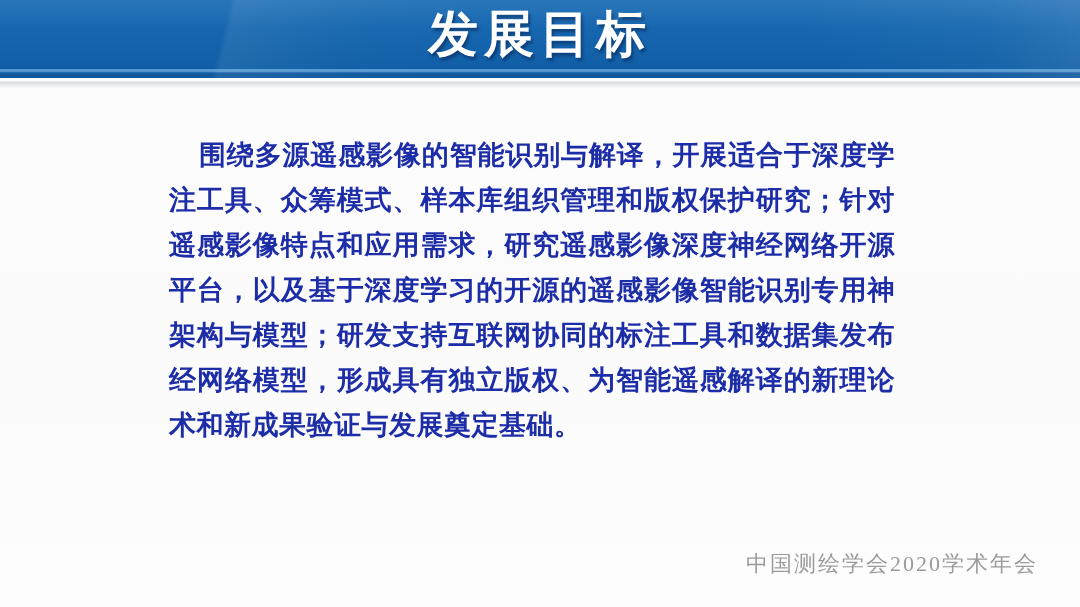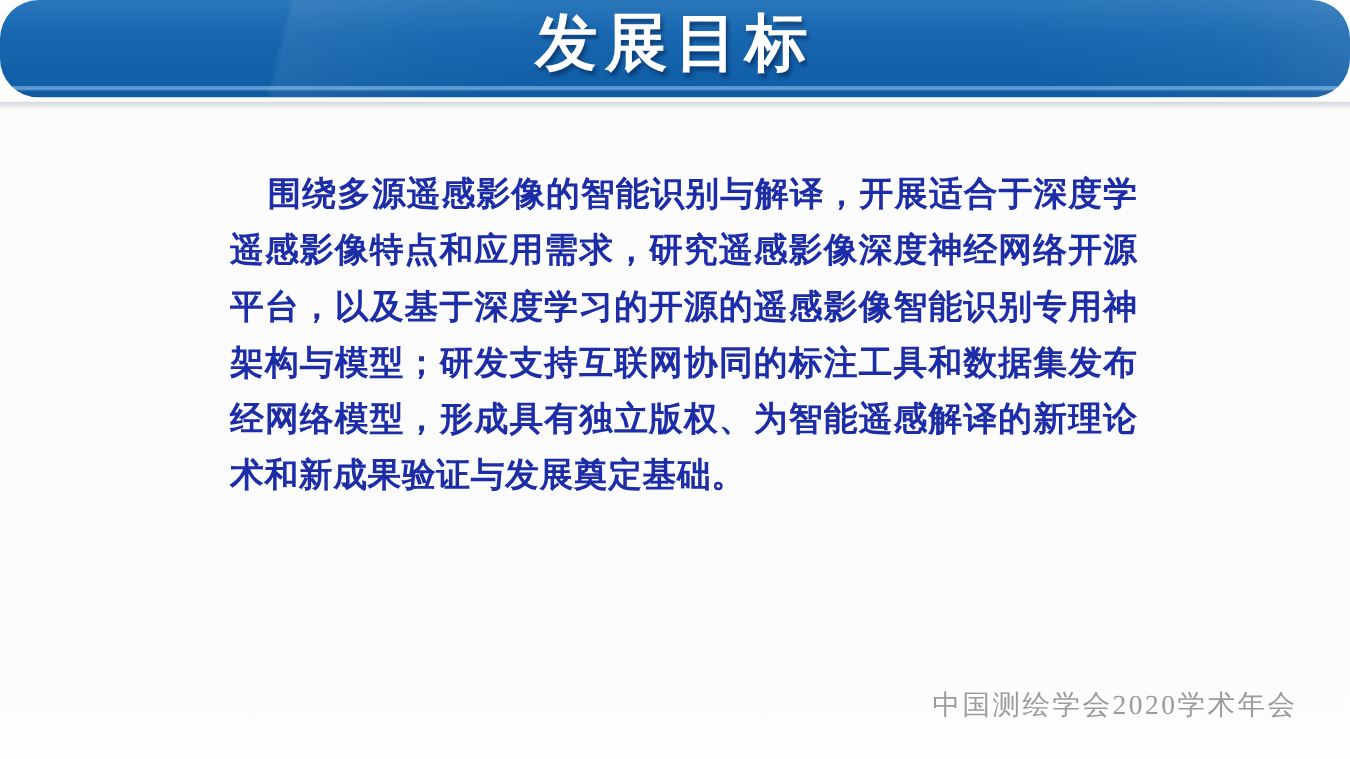--- a/index.html
+++ b/index.html
@@ -28,21 +28,20 @@
       #2a76ba 0px,
       #1767b0 28px,
       #1160a8 58px,
       #0f5ea6 69px,
       #4d92cc 69px,
       #63a0d4 71px,
       #3c84c2 72px,
       #115aa0 73px,
       #0f589e 78px);
     overflow: hidden;
-    border-radius: 31px;
   }
   
   .banner .sheen {
     position: absolute;
     inset: 0;
     background:
       linear-gradient(104deg, rgba(255,255,255,0.00) 21%, rgba(255,255,255,0.07) 21.5%, rgba(255,255,255,0.02) 33%, rgba(255,255,255,0.00) 45%),
       linear-gradient(256deg, rgba(255,255,255,0.10) 0%, rgba(255,255,255,0.04) 9%, rgba(255,255,255,0.00) 26%);
     pointer-events: none;
   }
@@ -68,21 +67,21 @@
     background: linear-gradient(180deg,
       #ffffff 0px, #fafbfb 3px,
       #d8dcdf 4px, #e2e5e7 6px,
       #f1f2f3 8px, #fcfcfc 11px);
   }
 
   
   .content {
     position: absolute;
     top: 133px;
-    left: 184px;
+    left: 169px;
     width: 726px;
   }
   .content p.line {
     margin: 0;
     font-size: 27px;
     font-weight: bold;
     color: #1c2da7;
     line-height: 45px;
     letter-spacing: 0.5px;
     text-align: justify;
@@ -116,20 +115,21 @@
 
   <header class="banner">
     <div class="sheen"></div>
     <h1>发展目标</h1>
   </header>
 
   <div class="banner-sep"></div>
 
   <main class="content">
     <p class="line indent">围绕多源遥感影像的智能识别与解译，开展适合于深度学</p>
+    <p class="line">注工具、众筹模式、样本库组织管理和版权保护研究；针对</p>
     <p class="line">遥感影像特点和应用需求，研究遥感影像深度神经网络开源</p>
     <p class="line">平台，以及基于深度学习的开源的遥感影像智能识别专用神</p>
     <p class="line">架构与模型；研发支持互联网协同的标注工具和数据集发布</p>
     <p class="line">经网络模型，形成具有独立版权、为智能遥感解译的新理论</p>
     <p class="line last">术和新成果验证与发展奠定基础。</p>
   </main>
 
   <footer class="footer-credit">中国测绘学会2020学术年会</footer>
 
 </div>

